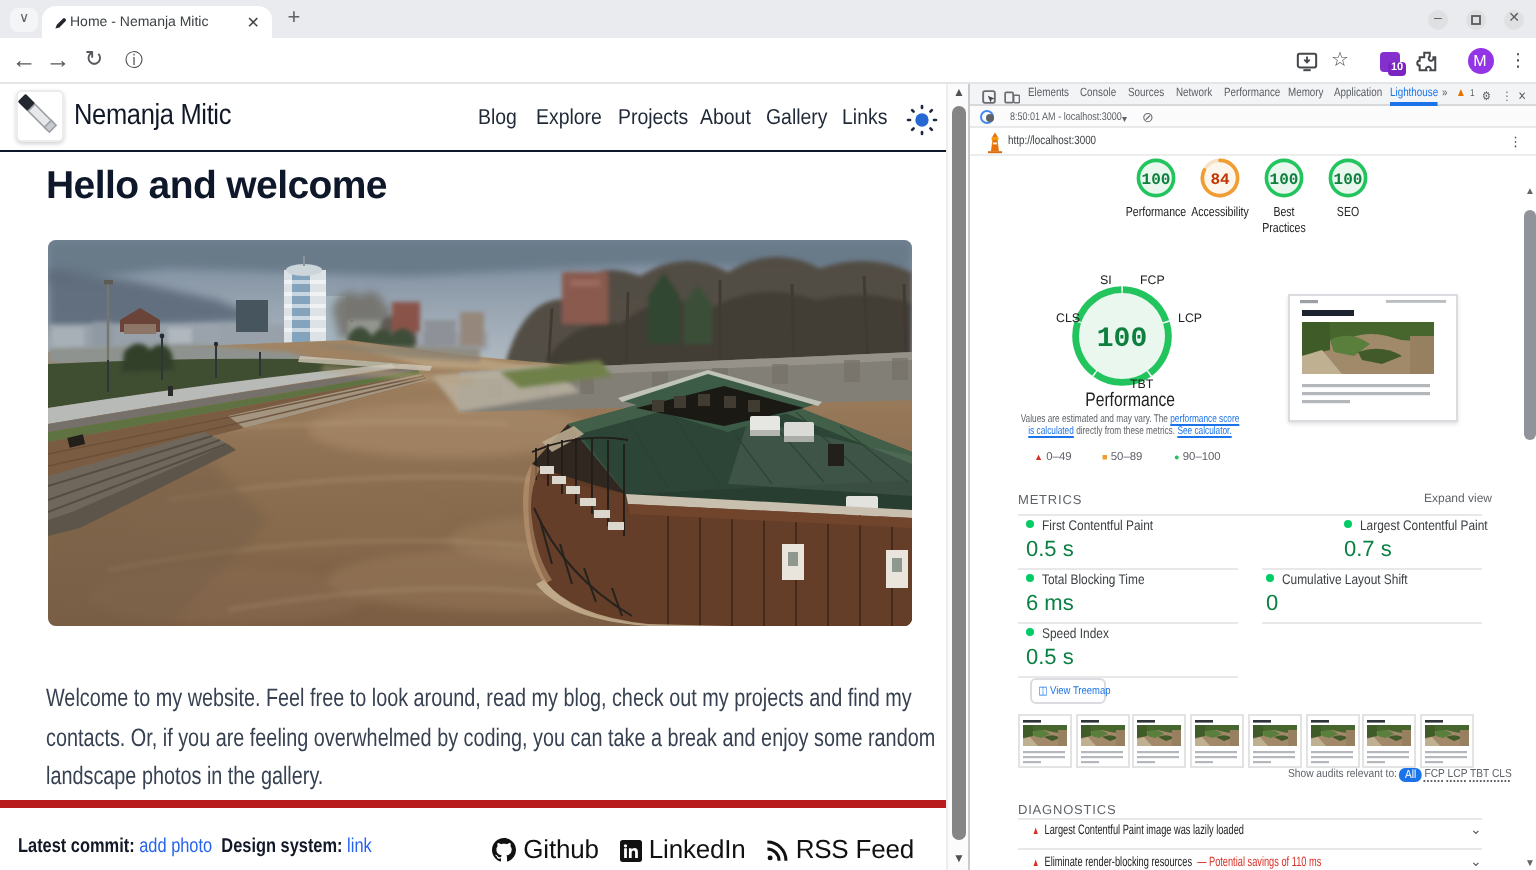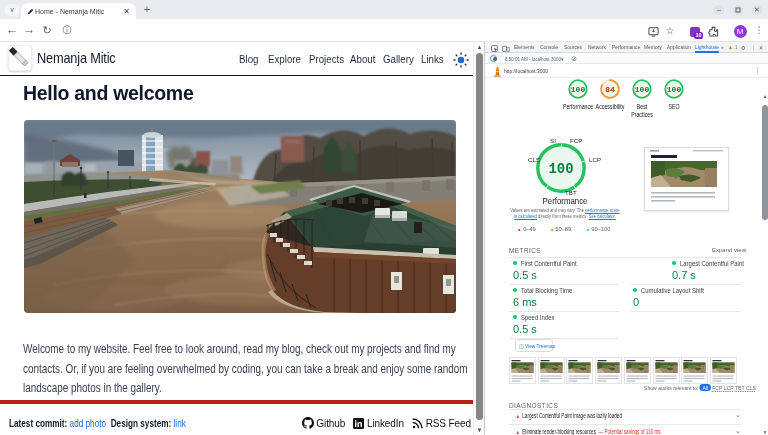--- a/index.html
+++ b/index.html
@@ -24,21 +24,21 @@
 #sitename { position:absolute; left:37px; top:8px; font-size:14.5px; font-weight:500; color:#111827; letter-spacing:-0.2px; transform:scaleX(0.88); transform-origin:0 0; }
 #nav { position:absolute; left:0; top:0; width:473px; height:34px; font-size:10.8px; color:#1f2937; }
 #nav span { position:absolute; top:11px; transform:scaleX(0.9); transform-origin:0 0; }
 #sunicon { position:absolute; right:4px; top:10px; }
 #h1 { position:absolute; left:23px; top:40px; font-size:19.5px; font-weight:bold; color:#0f172a; letter-spacing:-0.3px; }
 #photo { position:absolute; left:24px; top:78px; width:432px; height:193px; border-radius:4px; overflow:hidden; }
 #para { position:absolute; left:23px; top:298px; width:565px; font-size:12.6px; line-height:19.6px; color:#374151; transform:scaleX(0.787); transform-origin:0 0; }
 #sitefooter { position:absolute; left:0; top:358px; width:473px; height:35px; border-top:4px solid #b91c1c; }
 #footleft { position:absolute; left:9px; top:14px; font-size:10px; color:#111827; font-weight:bold; transform:scaleX(0.82); transform-origin:0 0; white-space:nowrap; }
 #footleft a { color:#2563eb; font-weight:normal; text-decoration:none; }
-#footright { position:absolute; right:2px; top:13px; font-size:10px; color:#111; white-space:nowrap; letter-spacing:-0.1px;text-align:right; }
+#footright { position:absolute; right:16px; top:13px; font-size:13px; color:#111; white-space:nowrap; letter-spacing:-0.1px;text-align:right; }
 #footright svg { vertical-align:-2px; }
 
 #sscroll { position:absolute; left:473px; top:42px; width:11px; height:393px; background:#fbfbfb; border-left:1px solid #ededed; }
 #sscroll .thumb { position:absolute; left:2px; top:11px; width:7px; height:367px; background:#858585; border-radius:4px; }
 #sscroll .arr { position:absolute; left:0; width:11px; font-size:6px; color:#505050; text-align:center; }
 
 #devtools { position:absolute; left:484px; top:42px; width:284px; height:393px; background:#fff; border-left:1px solid #c9cbcd; }
 #dtabs { position:absolute; left:0; top:0; width:284px; height:11px; background:#f3f4f6; border-bottom:1px solid #d7d9db; font-size:6px; color:#5a5e62; white-space:nowrap; }
 #dtabs span { transform:scaleX(0.82); transform-origin:0 0; }
 #dtabs span { position:absolute; top:2px; }

